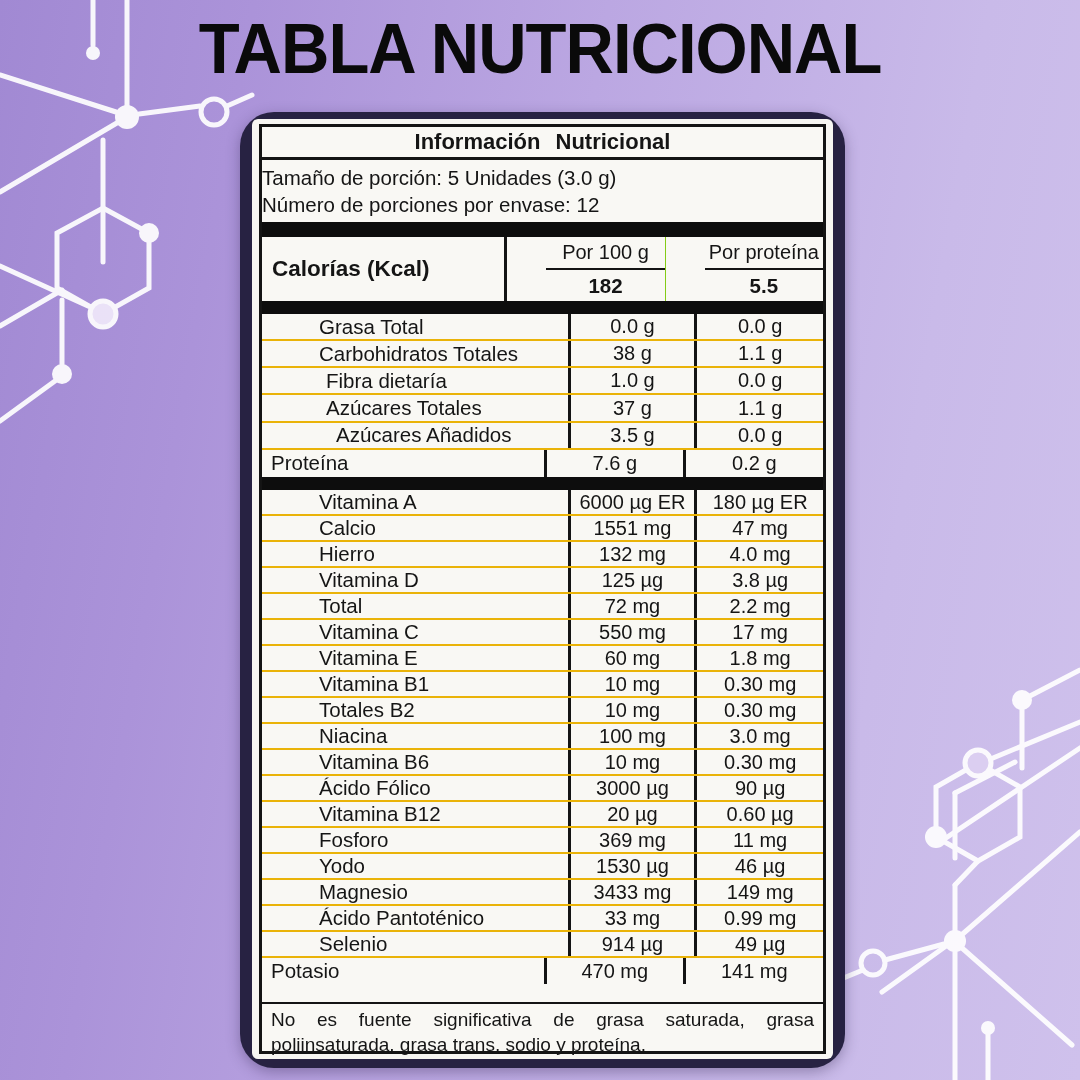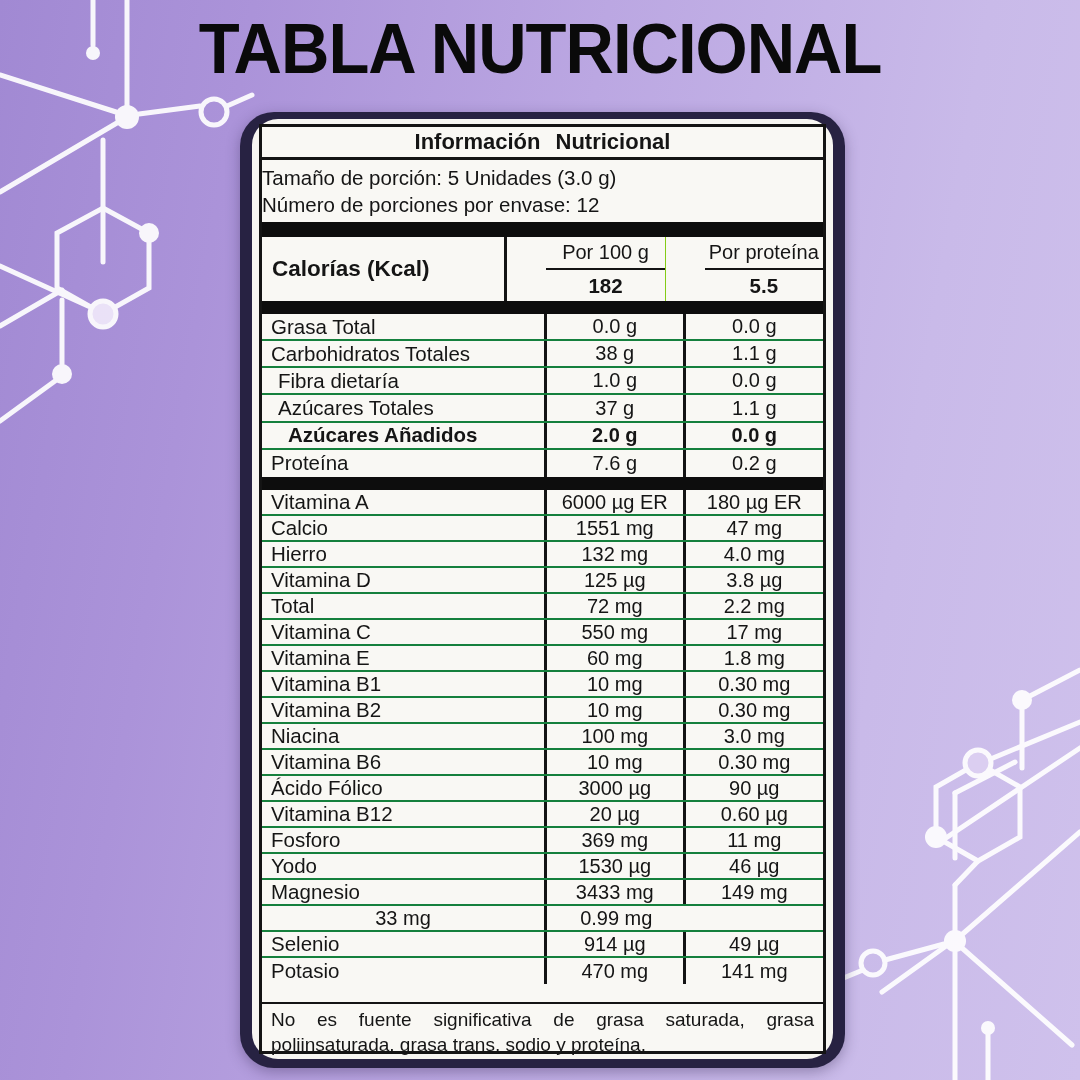--- a/index.html
+++ b/index.html
@@ -26,21 +26,21 @@
     position:absolute; left:240px; top:112px;
     width:605px; height:956px;
     background:#272242;
     border-radius:34px;
     padding:7px 12px 9px 12px;
     box-shadow: 0 4px 14px rgba(40,30,70,.35);
   }
   .label {
     width:100%; height:100%;
     background:#f7f6f2;
-    border-radius:26px;
+    border-radius:6px;
     padding:5px 7px;
   }
   .nf-box {
     width:100%; height:100%;
     border:3px solid #141414;
     display:flex; flex-direction:column;
     color:#151515;
     background:#f9f8f4;
   }
   .nf-header {
@@ -74,34 +74,34 @@
   }
   .nf-cal .val {
     flex:1; display:flex; align-items:center; justify-content:center;
     font-size:20.5px; font-weight:bold;
   }
 
   .rows-macro { flex:0 0 163px; display:grid; grid-auto-rows:1fr; }
   .rows-micro { flex:1; display:grid; grid-auto-rows:1fr; }
 
   .nf-row { display:grid; grid-template-columns:50.8fr 24.7fr 24.5fr; }
-  .nf-row:not(:last-child) { border-bottom:2px solid #15803d; }
+  .nf-row:not(:last-child) { border-bottom:2px solid #eab308;padding-left:48px; }
   .nf-row .c-name {
     font-size:20.5px; display:flex; align-items:center; padding-left:9px;
     border-right:3px solid #141414; white-space:nowrap; overflow:hidden;
   }
   .nf-row .c-v1 {
     font-size:20px; display:flex; align-items:center; justify-content:center;
     border-right:3px solid #141414; white-space:nowrap;
   }
   .nf-row .c-v2 {
     font-size:20px; display:flex; align-items:center; justify-content:center;
     white-space:nowrap;
   }
-  .nf-row.bold .c-name, .nf-row.bold .c-v1, .nf-row.bold .c-v2 { font-weight:bold; }
+  .nf-row.bold .c-name, .nf-row.bold .c-v1, .nf-row.bold .c-v2 { font-weight:normal; }
   .nf-row.ind1 .c-name { padding-left:16px; }
   .nf-row.ind2 .c-name { padding-left:26px; }
 
   .nf-footnote {
     flex:0 0 55px;
     border-top:2.5px solid #141414;
     font-size:19px; line-height:1.33;
     padding:3px 9px 12px 9px;
     text-align:justify;
     margin-top:18px;
@@ -201,21 +201,21 @@
             <div class="c-v1">1.0 g</div>
             <div class="c-v2">0.0 g</div>
           </div>
           <div class="nf-row ind1">
             <div class="c-name">Azúcares Totales</div>
             <div class="c-v1">37 g</div>
             <div class="c-v2">1.1 g</div>
           </div>
           <div class="nf-row bold ind2">
             <div class="c-name">Azúcares Añadidos</div>
-            <div class="c-v1">2.0 g</div>
+            <div class="c-v1">3.5 g</div>
             <div class="c-v2">0.0 g</div>
           </div>
           <div class="nf-row">
             <div class="c-name">Proteína</div>
             <div class="c-v1">7.6 g</div>
             <div class="c-v2">0.2 g</div>
           </div>
         </div>
 
       <div class="nf-bar"></div>
@@ -255,21 +255,21 @@
             <div class="c-name">Vitamina E</div>
             <div class="c-v1">60 mg</div>
             <div class="c-v2">1.8 mg</div>
           </div>
           <div class="nf-row">
             <div class="c-name">Vitamina B1</div>
             <div class="c-v1">10 mg</div>
             <div class="c-v2">0.30 mg</div>
           </div>
           <div class="nf-row">
-            <div class="c-name">Vitamina B2</div>
+            <div class="c-name">Totales B2</div>
             <div class="c-v1">10 mg</div>
             <div class="c-v2">0.30 mg</div>
           </div>
           <div class="nf-row">
             <div class="c-name">Niacina</div>
             <div class="c-v1">100 mg</div>
             <div class="c-v2">3.0 mg</div>
           </div>
           <div class="nf-row">
             <div class="c-name">Vitamina B6</div>
@@ -295,20 +295,21 @@
             <div class="c-name">Yodo</div>
             <div class="c-v1">1530 µg</div>
             <div class="c-v2">46 µg</div>
           </div>
           <div class="nf-row">
             <div class="c-name">Magnesio</div>
             <div class="c-v1">3433 mg</div>
             <div class="c-v2">149 mg</div>
           </div>
           <div class="nf-row">
+            <div class="c-name">Ácido Pantoténico</div>
             <div class="c-v1">33 mg</div>
             <div class="c-v2">0.99 mg</div>
           </div>
           <div class="nf-row">
             <div class="c-name">Selenio</div>
             <div class="c-v1">914 µg</div>
             <div class="c-v2">49 µg</div>
           </div>
           <div class="nf-row">
             <div class="c-name">Potasio</div>

